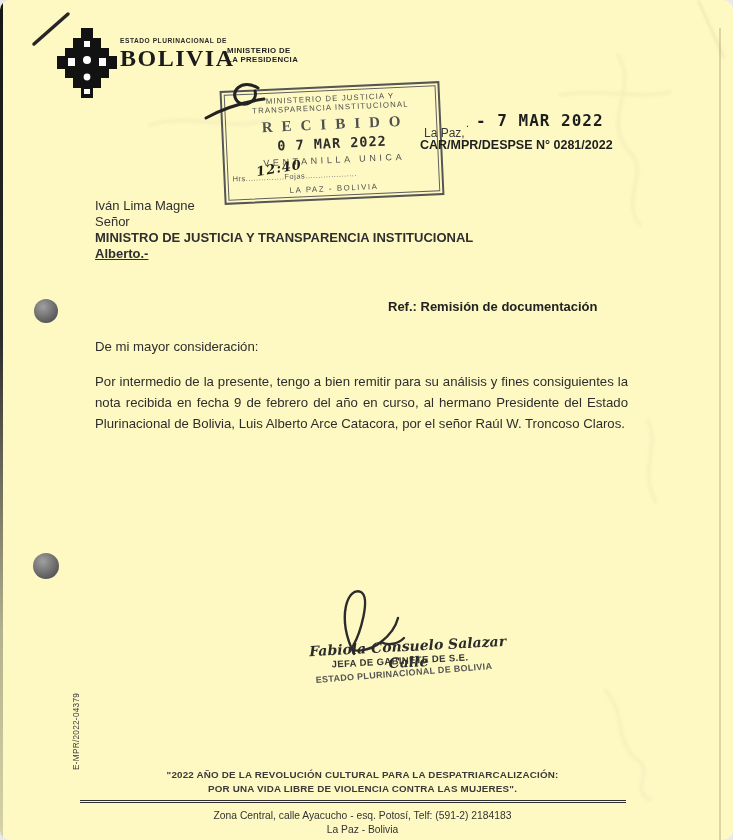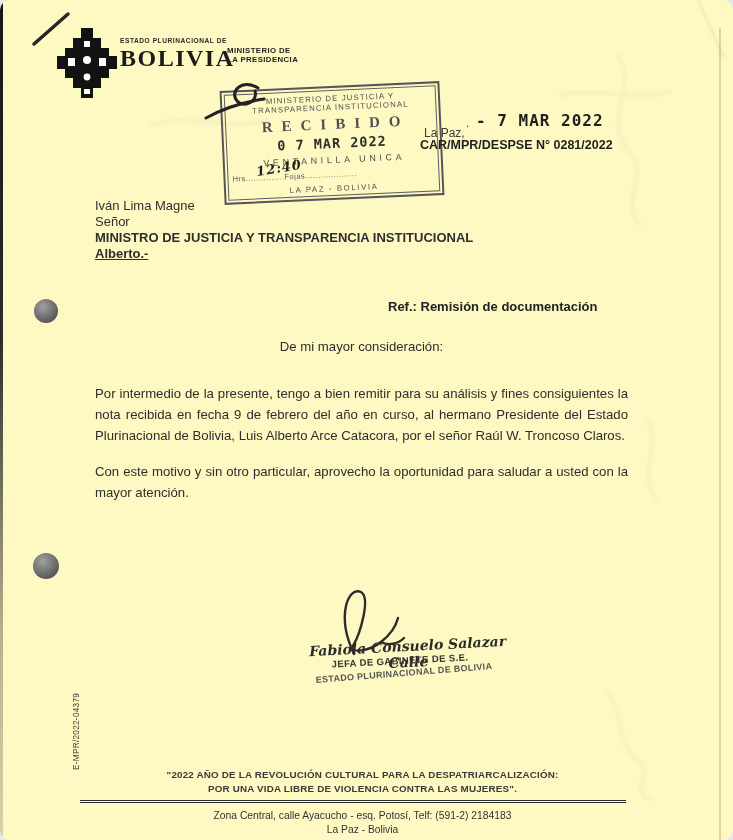--- a/index.html
+++ b/index.html
@@ -53,21 +53,21 @@
   .dl-ref{position:absolute;left:420px;top:138px;font-size:12.5px;font-weight:bold;color:#1f1f1f;}
   
   .addressee{position:absolute;left:95px;top:198px;font-size:13px;line-height:16px;}
   .addressee .bold{font-weight:bold;}
   .addressee .presente{font-weight:bold;text-decoration:underline;}
   
   .subject{position:absolute;left:388px;top:299px;font-size:13px;font-weight:bold;color:#222;}
   .body-block{position:absolute;left:95px;top:336px;width:533px;font-size:13.2px;
     line-height:21px;color:#2d2d2d;}
   .body-block p{margin:0 0 15px 0;text-align:justify;}
-  .body-block .greeting{margin-bottom:26px;text-align:center;}
+  .body-block .greeting{margin-bottom:14px;text-align:left;}
   
   .sig-name{position:absolute;left:290px;top:638px;width:236px;text-align:center;
     font-family:"DejaVu Serif",serif;font-style:italic;font-weight:bold;font-size:14px;
     color:#2b2b2b;transform:rotate(-3deg);}
   .sig-title{position:absolute;left:300px;top:655px;width:200px;text-align:center;
     font-size:9.5px;font-weight:bold;letter-spacing:.4px;color:#333;transform:rotate(-3deg);}
   .sig-org{position:absolute;left:286px;top:668px;width:236px;text-align:center;
     font-size:9px;font-weight:bold;letter-spacing:.3px;color:#565656;transform:rotate(-4.5deg);}
   
   .vref{position:absolute;left:72px;top:770px;width:110px;font-size:8.2px;color:#3d3d3d;
@@ -169,21 +169,20 @@
     <div>Señor</div>
     <div class="bold">MINISTRO DE JUSTICIA Y TRANSPARENCIA INSTITUCIONAL</div>
     <div class="presente">Alberto.-</div>
   </div>
 
   <div class="subject">Ref.: Remisión de documentación</div>
 
   <div class="body-block">
     <p class="greeting">De mi mayor consideración:</p>
     <p>Por intermedio de la presente, tengo a bien remitir para su análisis y fines consiguientes la nota recibida en fecha 9 de febrero del año en curso, al hermano Presidente del Estado Plurinacional de Bolivia, Luis Alberto Arce Catacora, por el señor Raúl W. Troncoso Claros.</p>
-    <p>Con este motivo y sin otro particular, aprovecho la oportunidad para saludar a usted con la mayor atención.</p>
   </div>
 
   <svg class="overlay" style="left:318px;top:582px;" width="120" height="78" viewBox="0 0 120 78">
     <g fill="none" stroke="#2c2c2c" stroke-width="2.4" stroke-linecap="round">
       <path d="M36 72 C 18 34 30 4 43 10 C 53 16 42 52 35 64 C 31 72 52 69 63 60 C 72 53 78 44 80 36"></path>
       <path d="M63 60 C 70 64 80 62 86 56"></path>
     </g>
   </svg>
   <div class="sig-name">Fabiola Consuelo Salazar Calle</div>
   <div class="sig-title">JEFA DE GABINETE DE S.E.</div>

